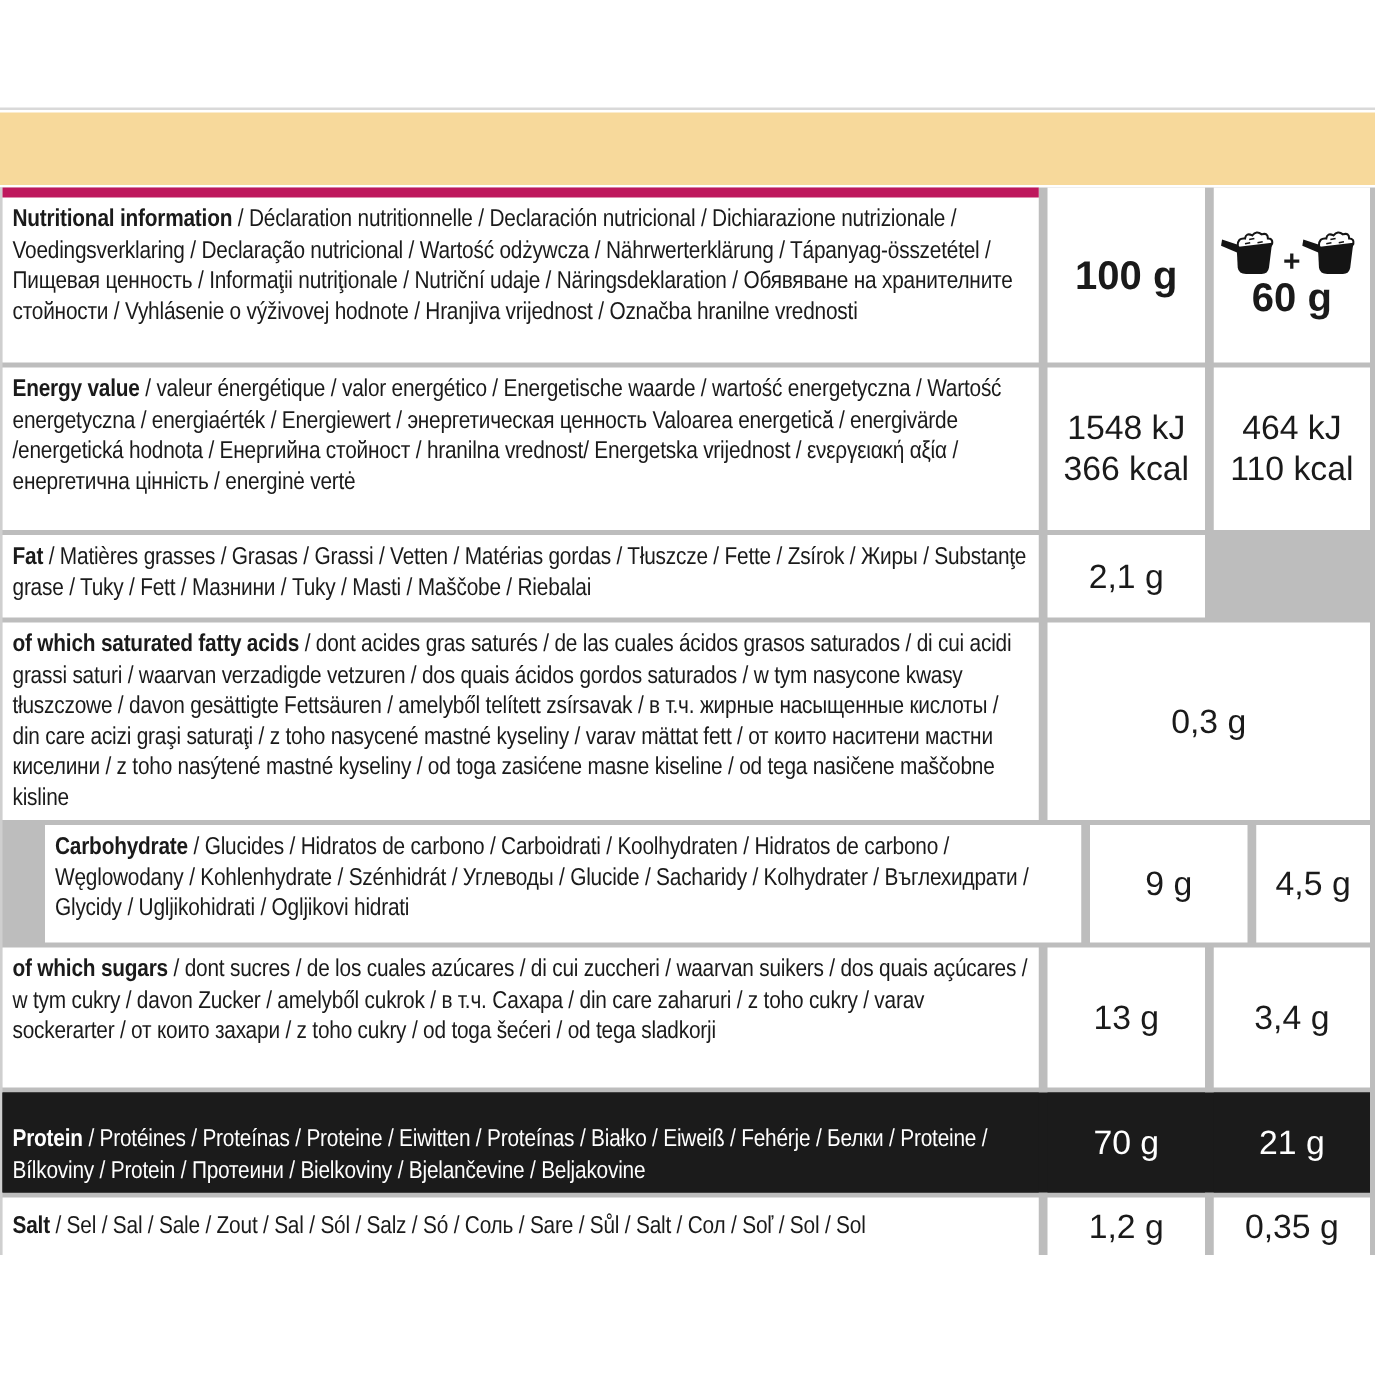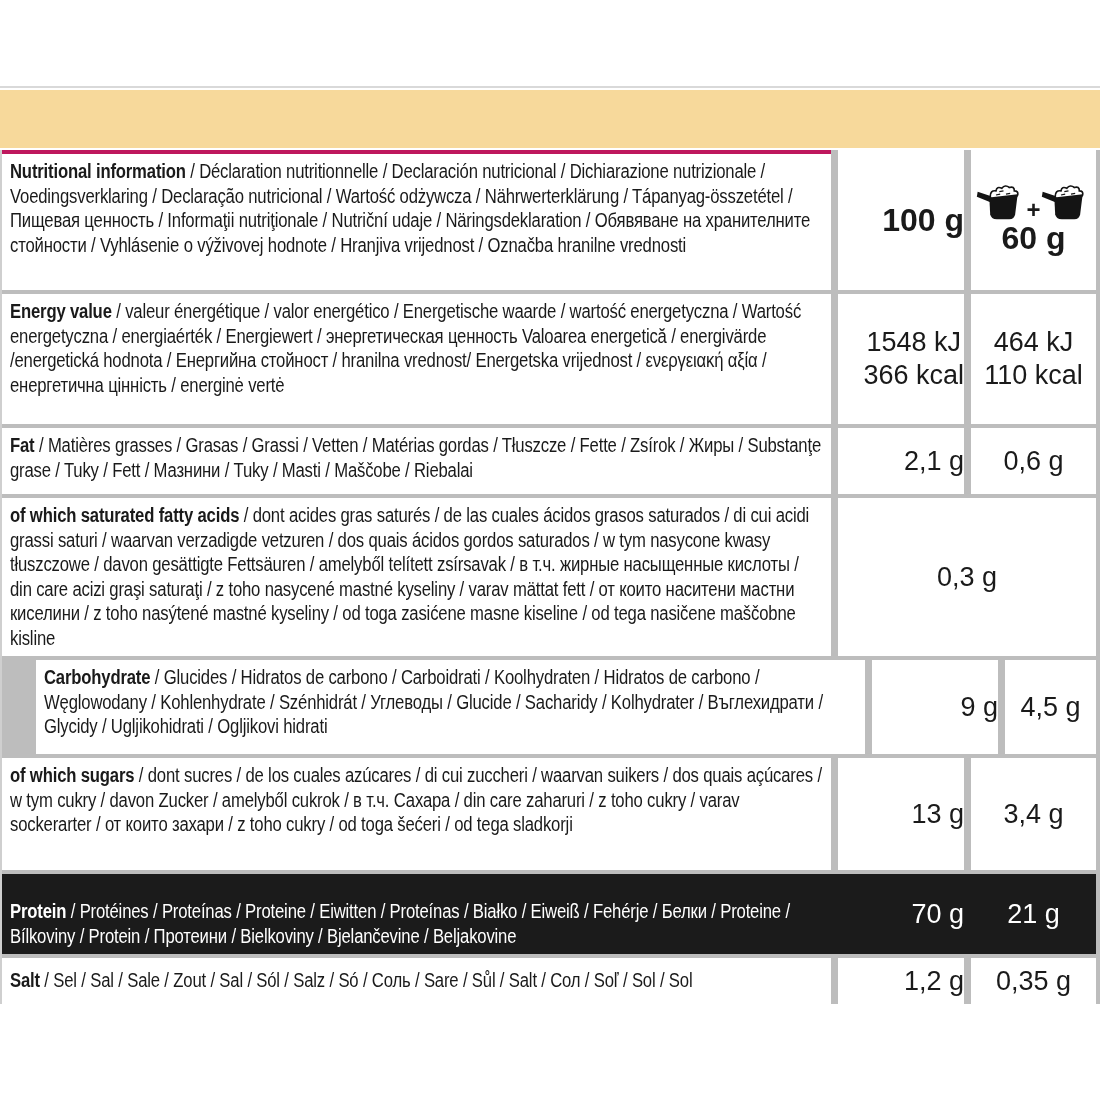--- a/index.html
+++ b/index.html
@@ -12,31 +12,31 @@
   .nutri-table{
     margin-top:2px;
     background:#bdbdbd;
     border-left:2px solid #cfcfcf;
     display:flex;flex-direction:column;gap:4px;
     padding-right:4px;
   }
   .row{display:flex;gap:7px;}
   .row > div{background:#ffffff;box-sizing:border-box;}
   .cell-text{width:829px;padding:5px 6px 6px 8px;}
-  .cell-v1{width:126px;display:flex;align-items:center;justify-content:flex-end;}
+  .cell-v1{width:126px;display:flex;align-items:center;justify-content:center;}
   .cell-v2{flex:1;display:flex;align-items:center;justify-content:center;}
   .txt{
     font-size:19.5px;line-height:24.5px;letter-spacing:-0.2px;
     transform:scaleX(0.855);transform-origin:0 0;width:116.9%;
   }
   .term{font-weight:bold;}
   .val{font-size:27px;white-space:pre-line;text-align:center;line-height:33px;}
   
   .row-header{min-height:140px;}
-  .row-header .cell-text{border-top:4px solid #be185d;}
+  .row-header .cell-text{border-top:8px solid #be185d;}
   .serv-label{font-weight:bold;font-size:32px;}
   .scoops-wrap{display:flex;flex-direction:column;align-items:center;justify-content:center;}
   .scoops{display:flex;align-items:flex-start;}
   .plus{font-weight:bold;font-size:24px;margin-top:14px;line-height:1;}
   .scoop{display:block;}
   .serv30{margin-top:-2px;}
   
   .row-energy{min-height:130px;}
   .row-fat{min-height:66px;}
   .row-sat{min-height:158px;}
@@ -106,23 +106,20 @@
 
   <div class="row row-fat">
     <div class="cell-text">
       <p class="txt" style="margin:0">
         <span class="term">Fat</span><span> / Matières grasses / Grasas / Grassi / Vetten / Matérias gordas / Tłuszcze / Fette / Zsírok / Жиры / Substanţe grase / Tuky / Fett / Мазнини / Tuky / Masti / Maščobe / Riebalai</span>
       </p>
     </div>
     <div class="cell-v1">
         <span class="val">2,1 g</span>
       </div>
-    <div class="cell-v2">
-        <span class="val">0,6 g</span>
-      </div>
   </div>
 
   <div class="row row-sat">
     <div class="cell-text">
       <p class="txt" style="margin:0">
         <span class="term">of which saturated fatty acids</span><span> / dont acides gras saturés / de las cuales ácidos grasos saturados / di cui acidi grassi saturi / waarvan verzadigde vetzuren / dos quais ácidos gordos saturados / w tym nasycone kwasy tłuszczowe / davon gesättigte Fettsäuren / amelyből telített zsírsavak / в т.ч. жирные насыщенные кислоты / din care acizi graşi saturaţi / z toho nasycené mastné kyseliny / varav mättat fett / от които наситени мастни киселини / z toho nasýtené mastné kyseliny / od toga zasićene masne kiseline / od tega nasičene maščobne kisline</span>
       </p>
     </div>
     <div class="cell-v2">
         <span class="val">0,3 g</span>

